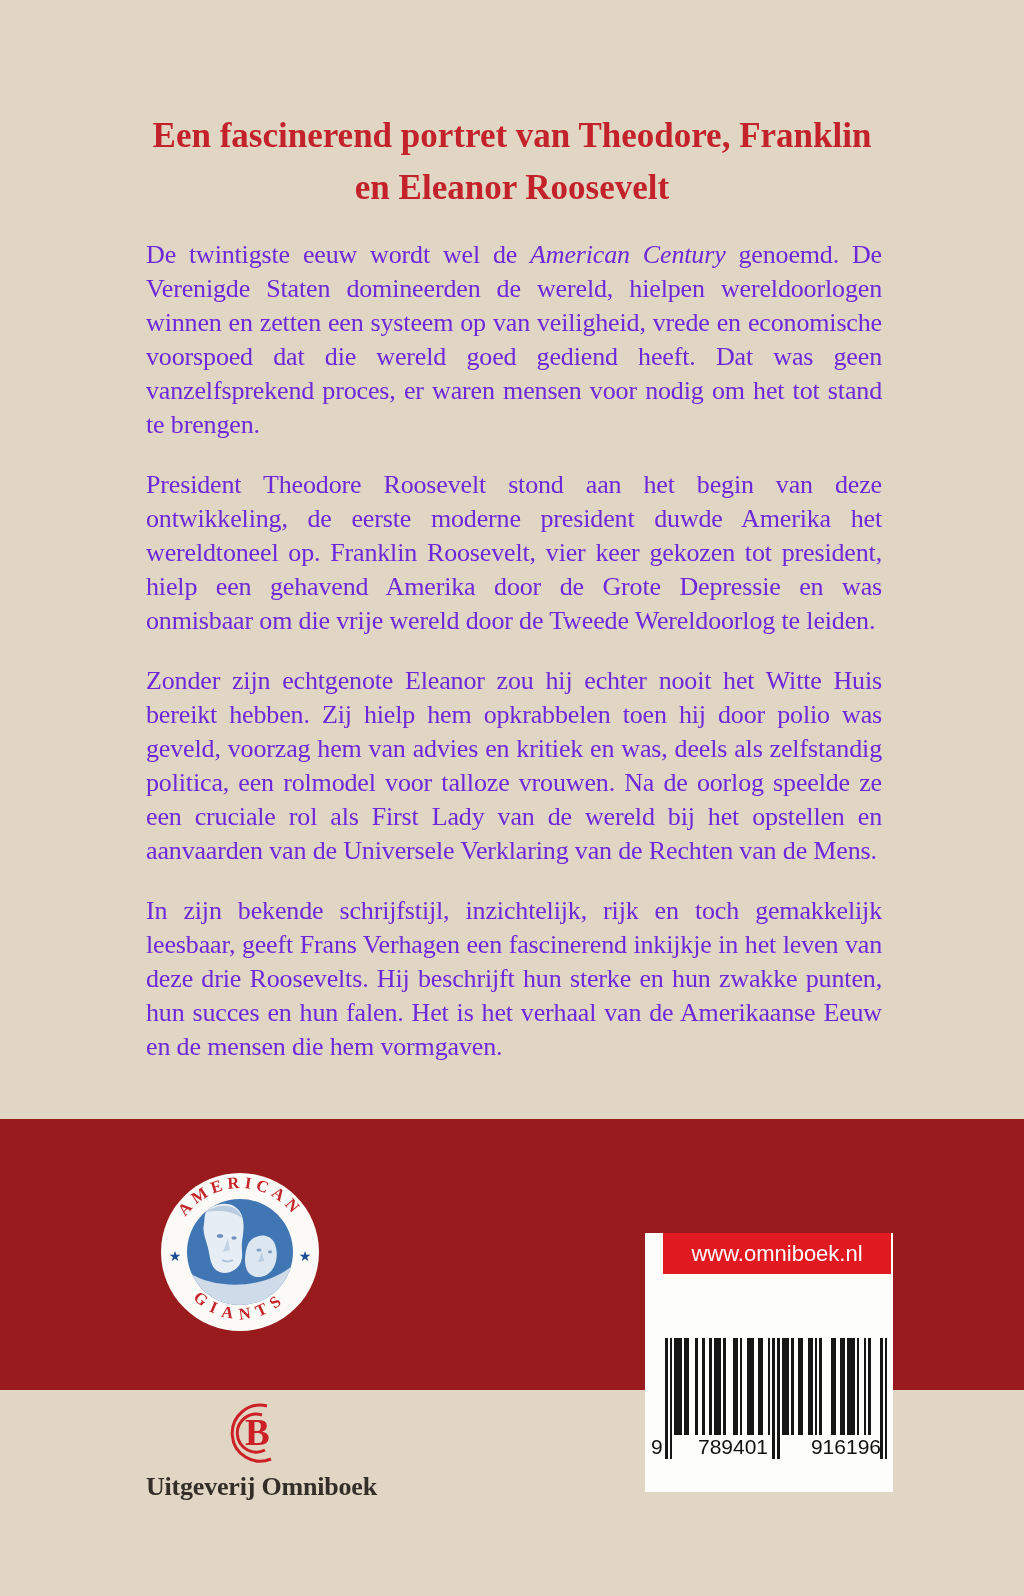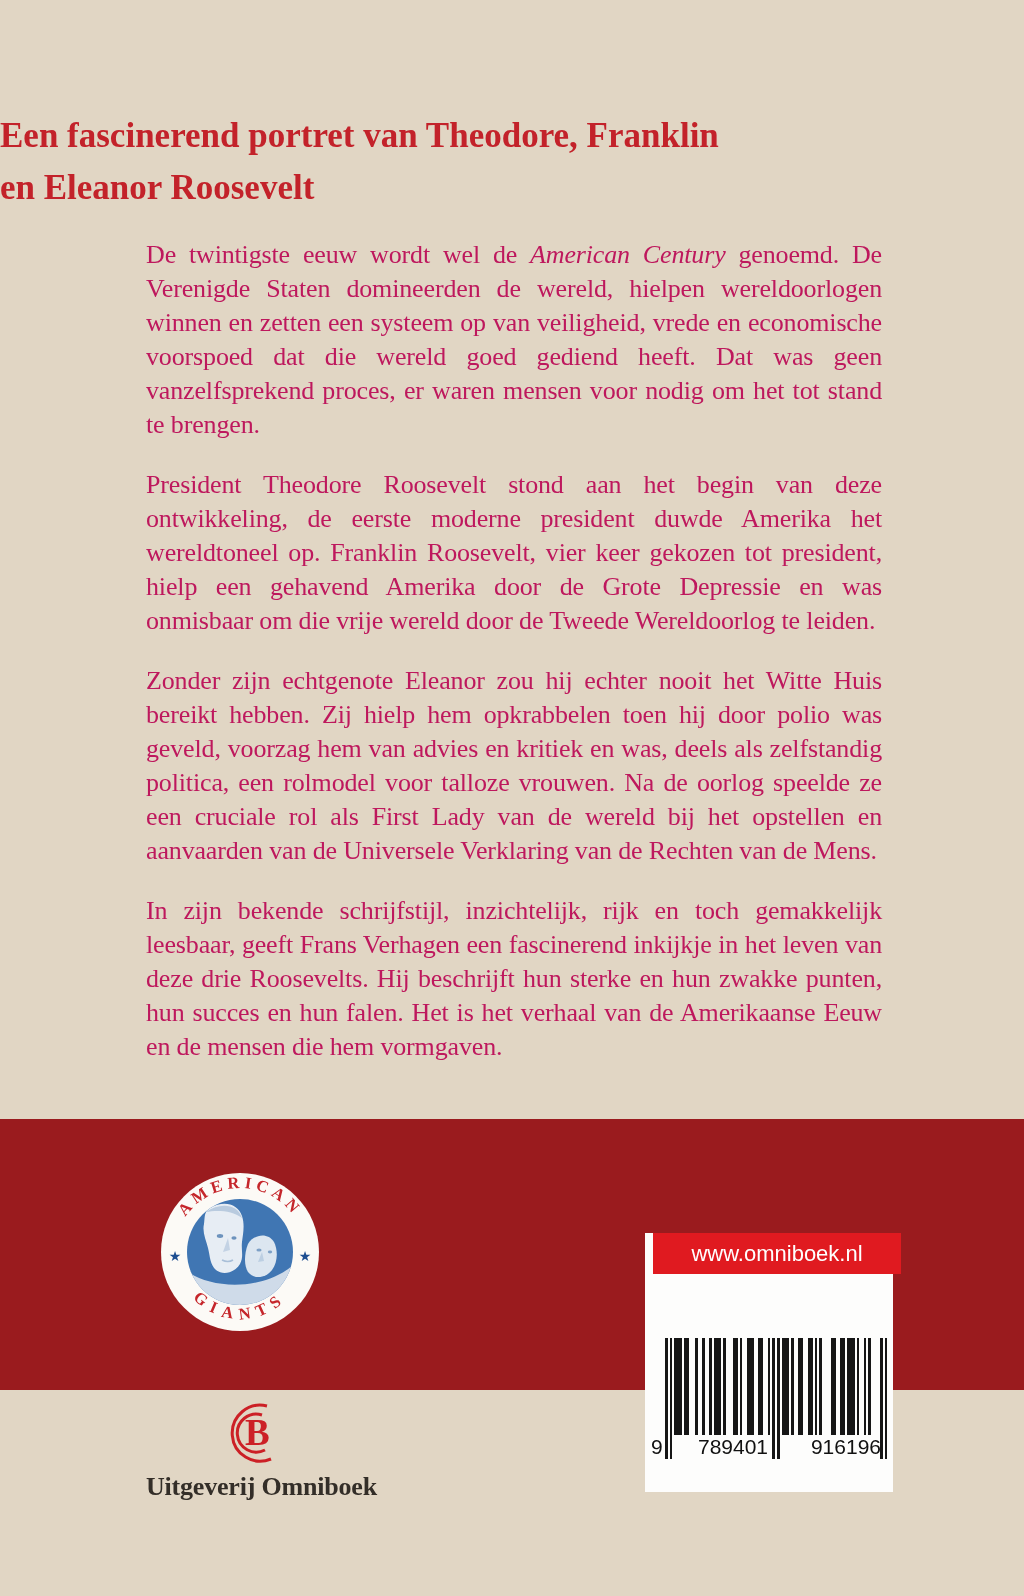--- a/index.html
+++ b/index.html
@@ -1,33 +1,33 @@
 <!DOCTYPE html>
 <html><head>
 <meta charset="utf-8">
 <style>
   html,body{margin:0;padding:0;}
   .page{position:relative;width:1024px;height:1596px;background:#e1d6c4;overflow:hidden;
         font-family:"Liberation Serif",serif;}
   
-  .heading{position:absolute;top:110px;left:0;width:1024px;text-align:left;
+  .heading{position:absolute;top:110px;left:0;width:1024px;text-align:center;
            color:#c3222a;font-weight:bold;font-size:35px;line-height:52px;}
   
-  .blurb{position:absolute;top:238px;left:146px;width:736px;color:#be185d;
+  .blurb{position:absolute;top:238px;left:146px;width:736px;color:#6d28d9;
          font-size:26px;line-height:34px;letter-spacing:-0.15px;}
   .blurb p{margin:0 0 26px 0;text-align:justify;hyphens:manual;}
   .blurb i{font-style:italic;}
   
   .band{position:absolute;top:1119px;left:0;width:1024px;height:271px;background:#9a1b1e;}
   
   .giants{position:absolute;left:158px;top:1170px;width:164px;height:164px;}
   .badge-text{font-family:"Liberation Serif",serif;font-weight:bold;fill:#c5262b;}
   
   .bc-block{position:absolute;left:645px;top:1233px;width:248px;height:259px;background:#fdfdfc;}
-  .bc-banner{position:absolute;top:0;left:8px;width:248px;height:41px;background:#e01a20;
+  .bc-banner{position:absolute;top:0;left:18px;width:228px;height:41px;background:#e01a20;
              color:#ffffff;font-family:"Liberation Sans",sans-serif;font-size:22px;
              line-height:41px;text-align:center;}
   .bc-info{position:absolute;top:47px;left:0;width:248px;text-align:center;color:#1c1c1c;
            font-family:"Liberation Sans",sans-serif;font-size:21px;line-height:26px;}
   .bc-area{position:absolute;top:105px;left:6px;width:236px;height:126px;}
   .bar{position:absolute;top:0;height:97px;background:#161616;}
   .bar.guard{height:121px;}
   .bc-digit{position:absolute;top:96px;color:#111;font-family:"Liberation Sans",sans-serif;
             font-size:21px;line-height:26px;}
   .bc-d-first{left:0;}

